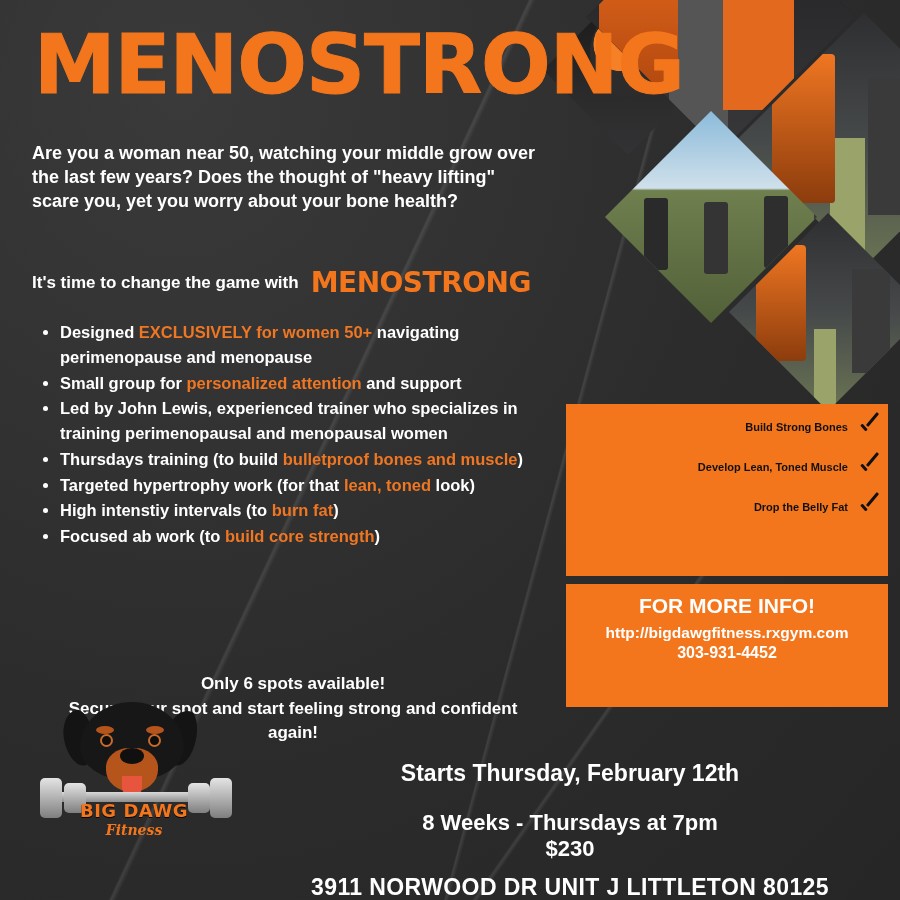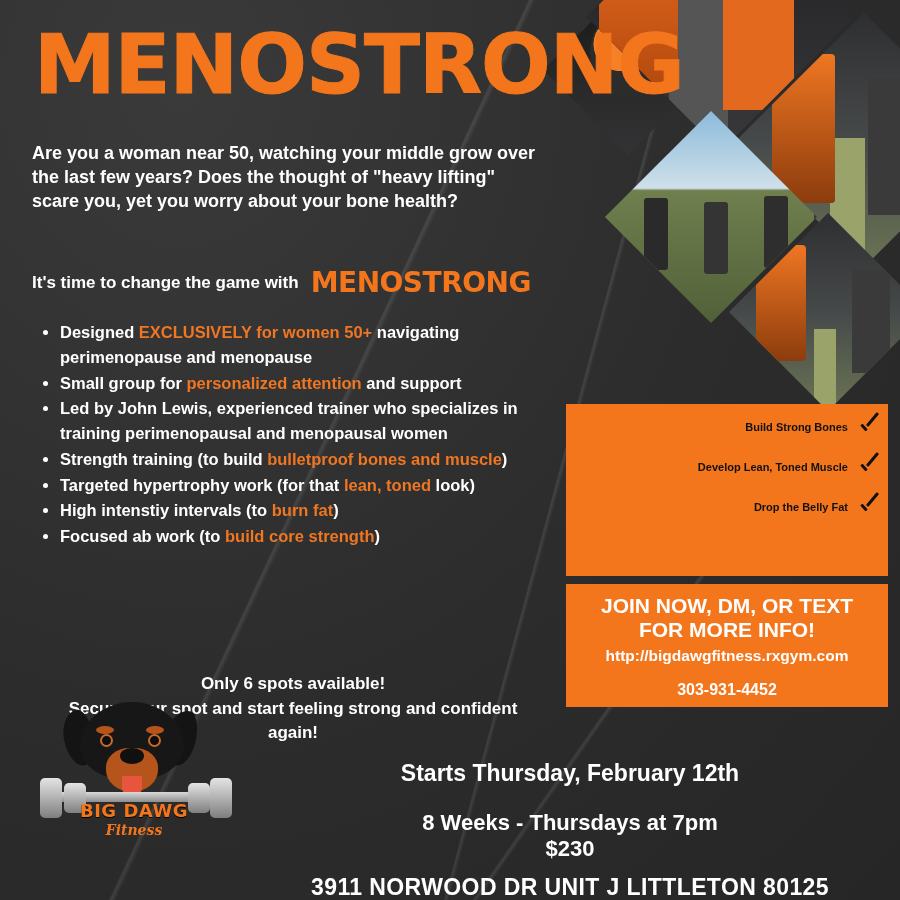--- a/index.html
+++ b/index.html
@@ -192,21 +192,21 @@
     padding-top: 10px;
   }
   .joinbox .big {
     color: #fff; font-size: 21px; font-weight: 700; line-height: 1.12;
     padding: 0 6px;
   }
   .joinbox .url {
     color: #fff; font-size: 15.5px; font-weight: 700; margin-top: 6px;
   }
   .joinbox .phone {
-    color: #fff; font-size: 16px; font-weight: 700; margin-top: 16px;
+    color: #fff; font-size: 16px; font-weight: 700; margin-top: 2px;
   }
 
   
   .schedule {
     position: absolute; left: 250px; top: 760px;
     width: 640px;
     text-align: center;
     color: #fff;
   }
   .schedule .l1 { font-size: 23px; font-weight: 700; }
@@ -329,21 +329,21 @@
 
   <div class="cta-line">
     <span>It's time to change the game with</span>
     <span class="brand">MENOSTRONG</span>
   </div>
 
   <ul class="bullets" id="bullet-list">
       <li><span>Designed </span><span class="hl">EXCLUSIVELY for women 50+</span><span> navigating perimenopause and menopause</span></li>
       <li><span>Small group for </span><span class="hl">personalized attention</span><span> and support</span></li>
       <li><span>Led by John Lewis, experienced trainer who specializes in training perimenopausal and menopausal women</span></li>
-      <li><span>Strength training (to build </span><span class="hl">bulletproof bones and muscle</span><span>)</span></li>
+      <li><span>Thursdays training (to build </span><span class="hl">bulletproof bones and muscle</span><span>)</span></li>
       <li><span>Targeted hypertrophy work (for that </span><span class="hl">lean, toned</span><span> look)</span></li>
       <li><span>High intenstiy intervals (to </span><span class="hl">burn fat</span><span>)</span></li>
       <li><span>Focused ab work (to </span><span class="hl">build core strength</span><span>)</span></li>
     </ul>
 
   <div class="spots">
     <div>Only 6 spots available!</div>
     <div>Secure your spot and start feeling strong and confident again!</div>
   </div>
 
@@ -357,21 +357,20 @@
         <span class="check"></span>
       </div>
       <div class="row">
         <span class="lbl">Drop the Belly Fat</span>
         <span class="check"></span>
       </div>
     </div>
 
   <div class="joinbox">
     <div class="big">
-      <div>JOIN NOW, DM, OR TEXT</div>
       <div>FOR MORE INFO!</div>
     </div>
     <div class="url">http://bigdawgfitness.rxgym.com</div>
     <div class="phone">303-931-4452</div>
   </div>
 
   <div class="schedule">
     <div class="l1">Starts Thursday, February 12th</div>
     <div class="l2">8 Weeks - Thursdays at 7pm</div>
     <div class="l3">$230</div>

